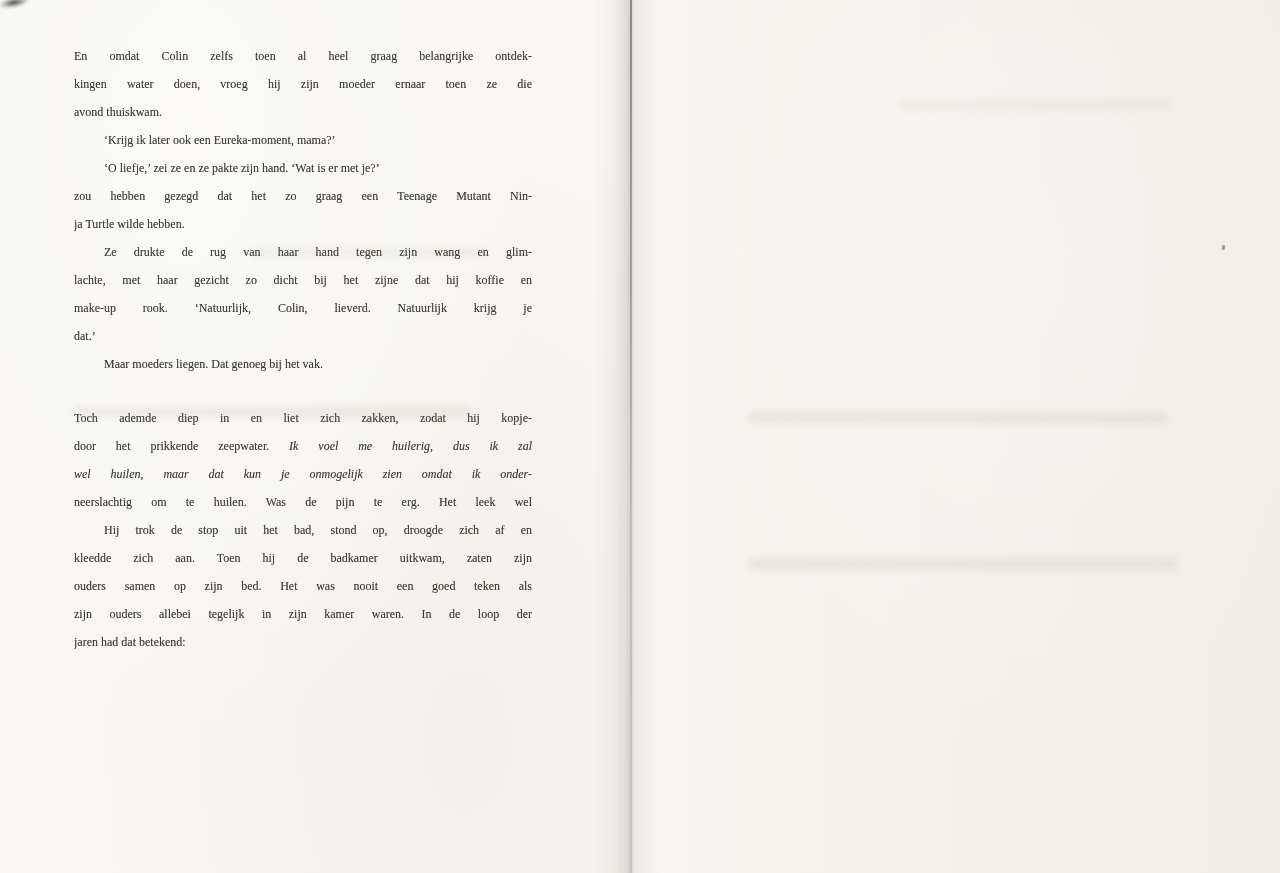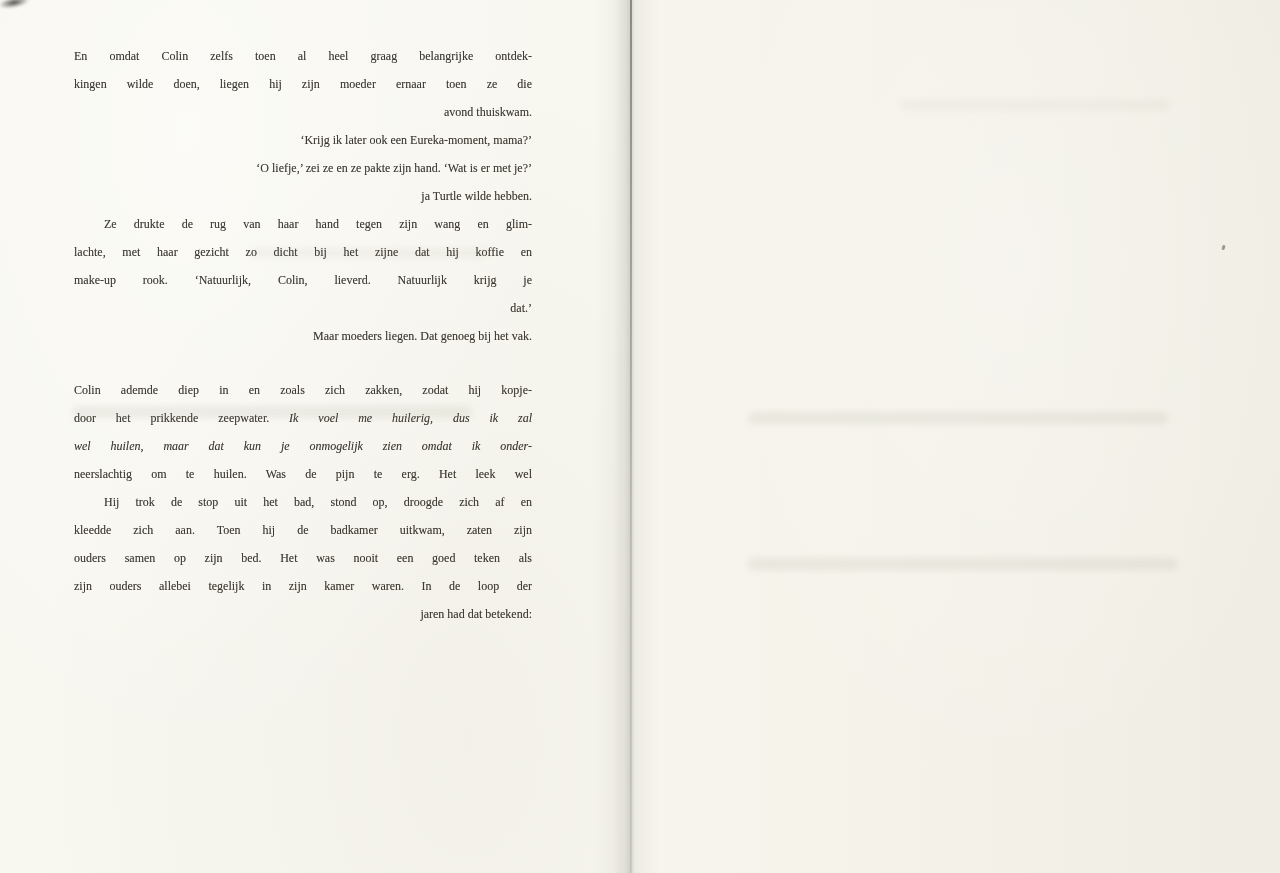--- a/index.html
+++ b/index.html
@@ -62,54 +62,55 @@
   }
   .col-left{left:57px;top:42px;width:458px;}
   .block{position:relative;}
   .page-left .gap{margin-top:26px;}
   .line{
     display:block;height:28px;line-height:28px;overflow:hidden;
     text-align:justify;text-justify:inter-word;
     white-space:normal;
   }
   .line:not(.last)::after{content:"";display:inline-block;width:100%;height:0;}
-  .line.last{text-align:right;}
+  .line.last{text-align:left;}
   .line.indent{padding-left:30px;}
   .i{font-style:italic;}
 </style>
 </head>
 <body>
 
 <div class="page page-left">
   <div class="textcol col-left" id="col-left">
       <div class="block">
         <div class="line"><span>En omdat Colin zelfs toen al heel graag belangrijke ontdek-</span></div>
-        <div class="line"><span>kingen wilde doen, liegen hij zijn moeder ernaar toen ze die</span></div>
+        <div class="line"><span>kingen water doen, vroeg hij zijn moeder ernaar toen ze die</span></div>
         <div class="line last"><span>avond thuiskwam.</span></div>
       </div>
       <div class="block">
         <div class="line last indent"><span>‘Krijg ik later ook een Eureka-moment, mama?’</span></div>
       </div>
       <div class="block">
         <div class="line last indent"><span>‘O liefje,’ zei ze en ze pakte zijn hand. ‘Wat is er met je?’</span></div>
       </div>
       <div class="block">
+        <div class="line"><span>zou hebben gezegd dat het zo graag een Teenage Mutant Nin-</span></div>
         <div class="line last"><span>ja Turtle wilde hebben.</span></div>
       </div>
       <div class="block">
         <div class="line indent"><span>Ze drukte de rug van haar hand tegen zijn wang en glim-</span></div>
         <div class="line"><span>lachte, met haar gezicht zo dicht bij het zijne dat hij koffie en</span></div>
         <div class="line"><span>make-up rook. ‘Natuurlijk, Colin, lieverd. Natuurlijk krijg je</span></div>
         <div class="line last"><span>dat.’</span></div>
       </div>
       <div class="block">
         <div class="line last indent"><span>Maar moeders liegen. Dat genoeg bij het vak.</span></div>
       </div>
       <div class="block gap">
-        <div class="line"><span>Colin ademde diep in en zoals zich zakken, zodat hij kopje-</span></div>
+        <div class="line"><span>Toch ademde diep in en liet zich zakken, zodat hij kopje-</span></div>
         <div class="line"><span>door het prikkende zeepwater. </span><span class="i">Ik voel me huilerig, dus ik zal</span></div>
         <div class="line"><span class="i">wel huilen, maar dat kun je onmogelijk zien omdat ik onder-</span></div>
         <div class="line"><span>neerslachtig om te huilen. Was de pijn te erg. Het leek wel</span></div>
       </div>
       <div class="block">
         <div class="line indent"><span>Hij trok de stop uit het bad, stond op, droogde zich af en</span></div>
         <div class="line"><span>kleedde zich aan. Toen hij de badkamer uitkwam, zaten zijn</span></div>
         <div class="line"><span>ouders samen op zijn bed. Het was nooit een goed teken als</span></div>
         <div class="line"><span>zijn ouders allebei tegelijk in zijn kamer waren. In de loop der</span></div>
         <div class="line last"><span>jaren had dat betekend:</span></div>

